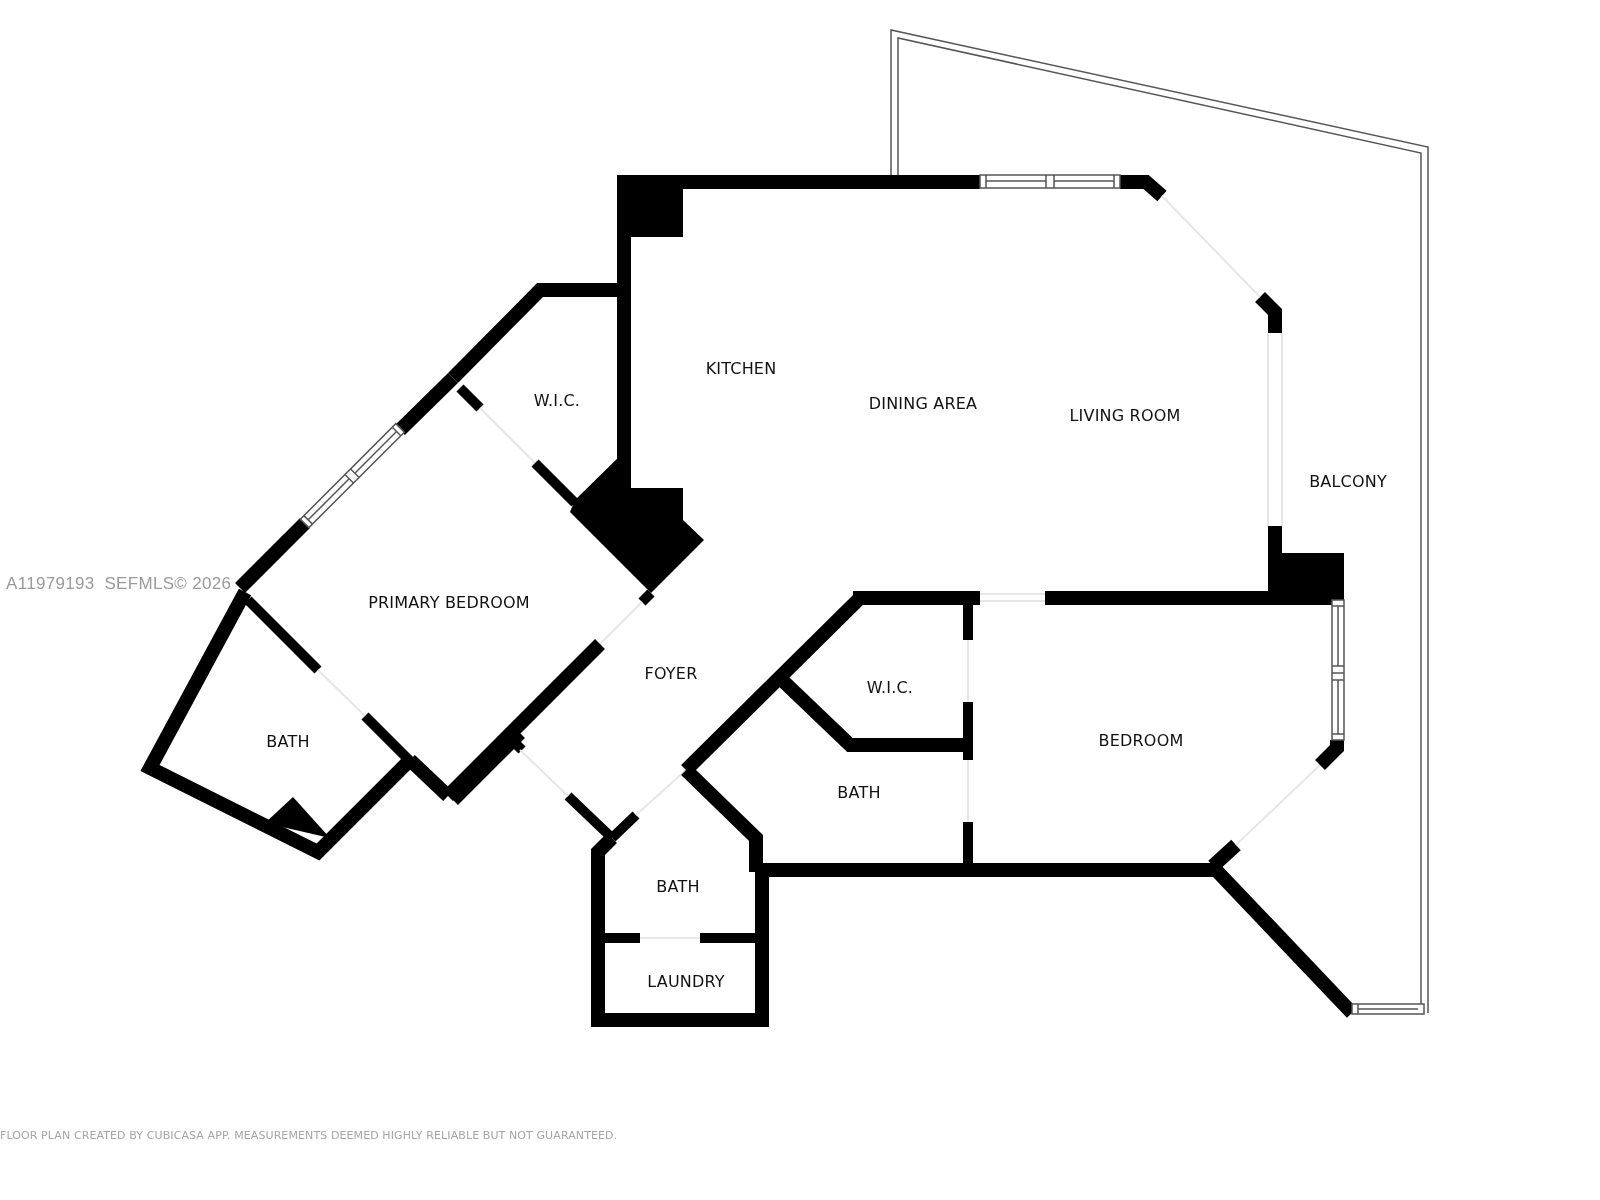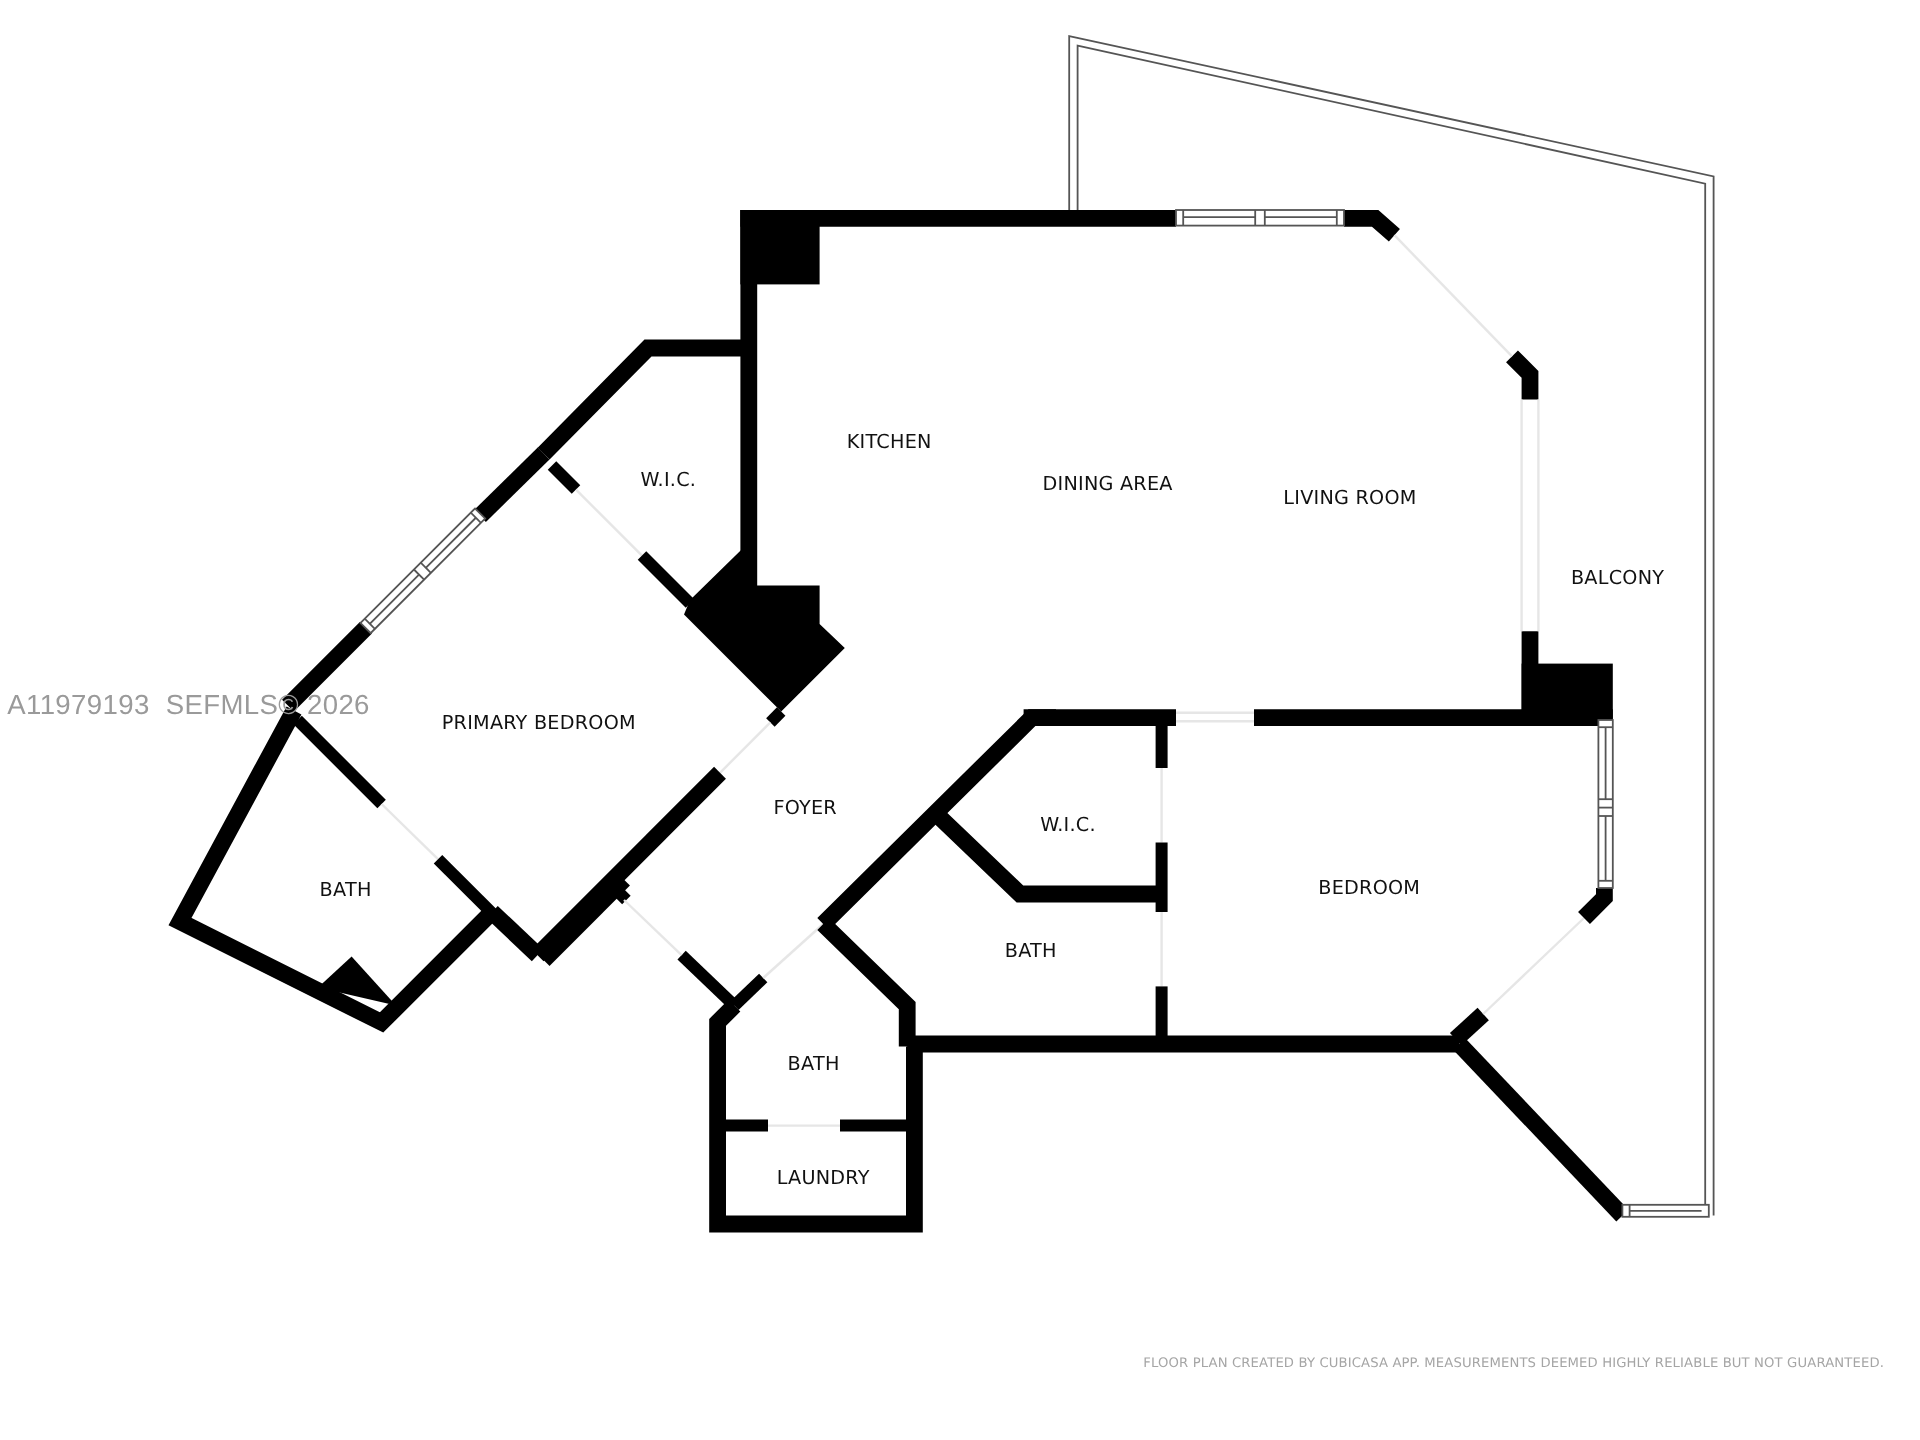--- a/index.html
+++ b/index.html
@@ -5,22 +5,22 @@
     html, body { margin: 0; padding: 0; background: #ffffff; }
     body { width: 1600px; height: 1200px; position: relative; overflow: hidden; font-family: "DejaVu Sans", sans-serif; }
     #plan { position: absolute; left: 0; top: 0; width: 1600px; height: 1200px; }
     .wall { fill: none; stroke: #000; stroke-width: 14; stroke-linejoin: miter; stroke-linecap: butt; }
     .wall-thin { fill: none; stroke: #000; stroke-width: 10; stroke-linecap: butt; }
     .solid { fill: #000; stroke: none; }
     .opening { fill: none; stroke: #e6e6e6; stroke-width: 2; }
     .win { fill: #fff; stroke: #555; stroke-width: 1.5; }
     .rail { fill: none; stroke: #555; stroke-width: 1.5; }
     .room-label { font-family: "DejaVu Sans", sans-serif; font-size: 16px; fill: #111; text-anchor: middle; dominant-baseline: middle; letter-spacing: 0.2px; }
-    .watermark { position: absolute; left: 6px; top: 574px; font-family: "Liberation Sans", sans-serif; font-size: 23px; color: #9a9a9a; letter-spacing: 0.3px; white-space: pre; }
-    .footer { position: absolute; left: 0; width: 1570px; top: 1129px; text-align: right; font-family: "DejaVu Sans", sans-serif; font-size: 11px; color: #a5a5a5; letter-spacing: 0.1px; }
+    .watermark { position: absolute; left: 6px; top: 574px; font-family: "Liberation Sans", sans-serif; font-size: 17px; color: #9a9a9a; letter-spacing: 0.3px; white-space: pre; }
+    .footer { position: absolute; left: 0; width: 1570px; top: 1129px; text-align: left; font-family: "DejaVu Sans", sans-serif; font-size: 11px; color: #a5a5a5; letter-spacing: 0.1px; }
   </style>
 </head>
 <body>
 
 <svg id="plan" viewBox="0 0 1600 1200" xmlns="http://www.w3.org/2000/svg">
 
   <g>
     <polyline class="rail" points="891,176 891,30 1428,147 1428,1013"></polyline>
     <polyline class="rail" points="898,176 898,38 1421,153 1421,1013"></polyline>
   </g>

